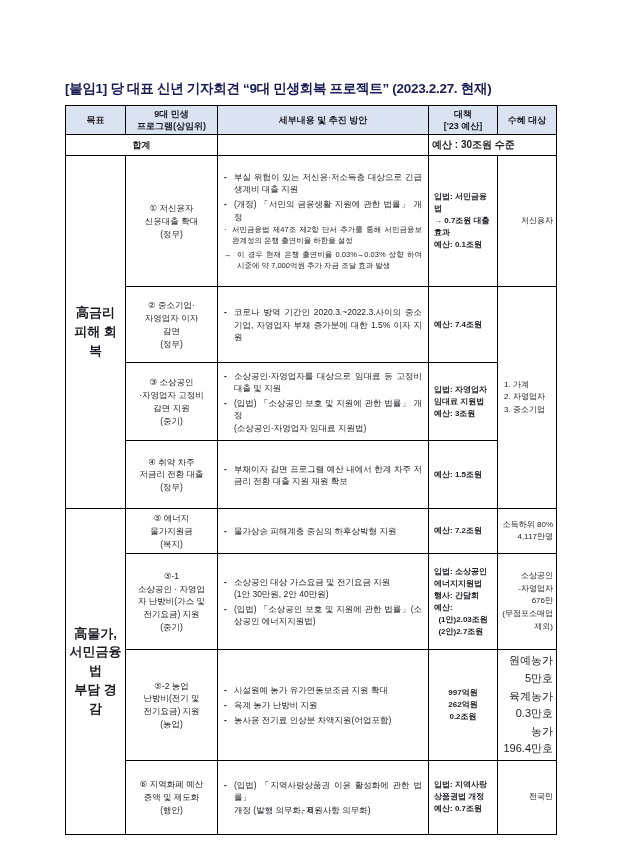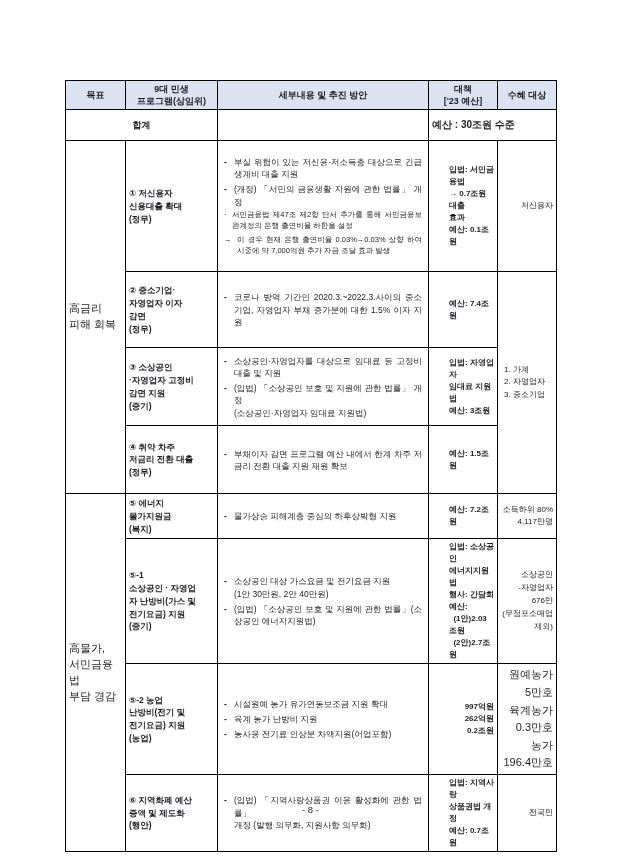--- a/index.html
+++ b/index.html
@@ -18,49 +18,50 @@
     border:1.5px solid #000;
   }
   td,th{
     border:1px solid #000;vertical-align:middle;padding:2px 3px;
     font-size:8.5px;line-height:1.45;overflow:hidden;
   }
   th{
     background:#dbe2f1;font-weight:bold;text-align:center;font-size:9px;
     white-space:pre-line;line-height:1.35;
   }
-  .goal-cell{font-weight:normal;text-align:left;font-size:11px;white-space:pre-line;}
-  .prog-cell{font-weight:bold;white-space:pre-line;font-size:8.5px;line-height:1.5;}
-  .measure-cell{font-weight:bold;white-space:pre-wrap;font-size:8px;line-height:1.5;padding-left:20px;}
-  .measure-cell.center{text-align:right;padding-left:3px;}
+  .goal-cell{font-weight:bold;text-align:center;font-size:13px;white-space:pre-line;}
+  .prog-cell{font-weight:normal;text-align:center;white-space:pre-line;font-size:8.5px;line-height:1.5;}
+  .measure-cell{font-weight:bold;white-space:pre-wrap;font-size:8px;line-height:1.5;padding-left:5px;}
+  .measure-cell.center{text-align:center;padding-left:3px;}
   .ben-cell{text-align:right;white-space:pre-line;font-size:8px;line-height:1.6;}
   .ben-cell.fs-s{font-size:11px;}
   .det-cell{padding:4px 6px;}
   .dl{display:flex;margin:2.5px 0;}
   .blt{flex:0 0 10px;font-weight:bold;}
   .blt.wide{flex:0 0 14px;}
   .dtx{flex:1;text-align:justify;white-space:pre-line;}
   .dl.sm{font-size:7.5px;}
   .dl.sm .blt{flex:0 0 8px;font-weight:normal;}
   .dl.sm .blt.wide{flex:0 0 13px;}
   .total-label{font-weight:bold;text-align:center;font-size:9px;}
   .total-budget{font-weight:bold;text-align:left;font-size:10px;}
   .page-num{
     position:absolute;left:0;top:724px;width:491px;text-align:center;
     font-size:9.5px;color:#1c1c24;
   }
-  .trh{height:19px}.trt{height:31px}.tr1{height:131px}.tr2{height:76px}
+  .trh{height:19px}.trt{height:21px}.tr1{height:131px}.tr2{height:76px}
   .tr3{height:70px}.tr4{height:68px}.tr5{height:45px}.tr6{height:96px}
   .tr7{height:70px}.tr8{height:74px}
 </style>
 </head>
 <body>
 
 <div class="page">
 
+  <div class="doc-title">[붙임1] 당 대표 신년 기자회견 “9대 민생회복 프로젝트” (2023.2.27. 현재)</div>
 
   <table class="main">
     <colgroup>
       <col style="width:60px">
         <col style="width:92px">
         <col style="width:211px">
       <col style="width:69px">
         <col style="width:59px">
     </colgroup>
 

